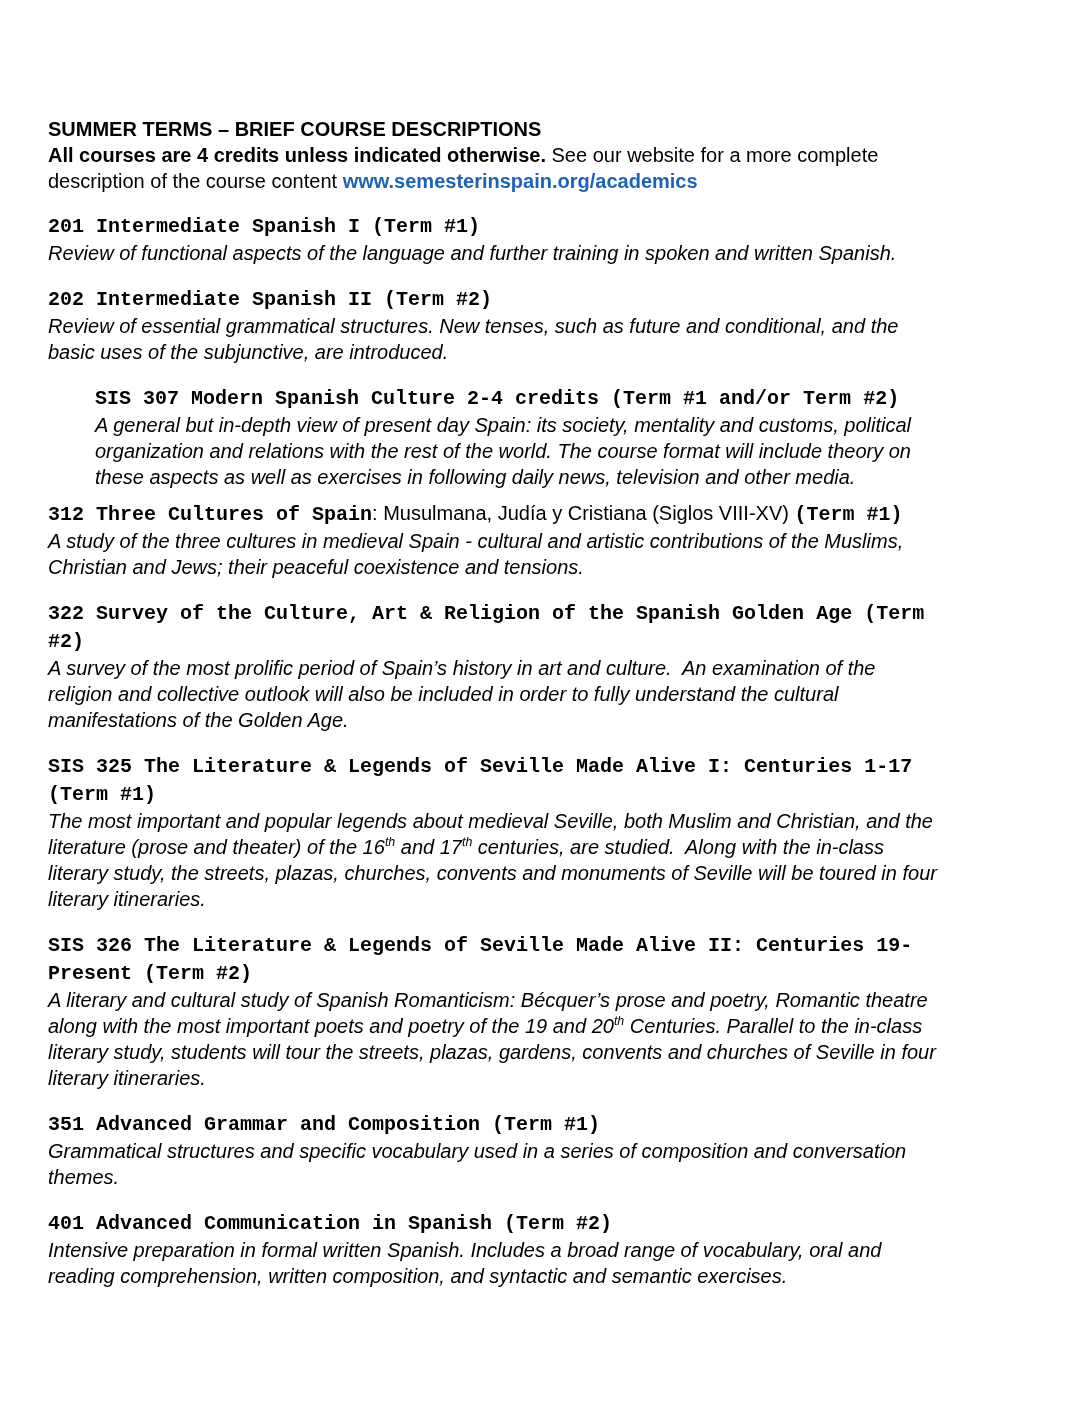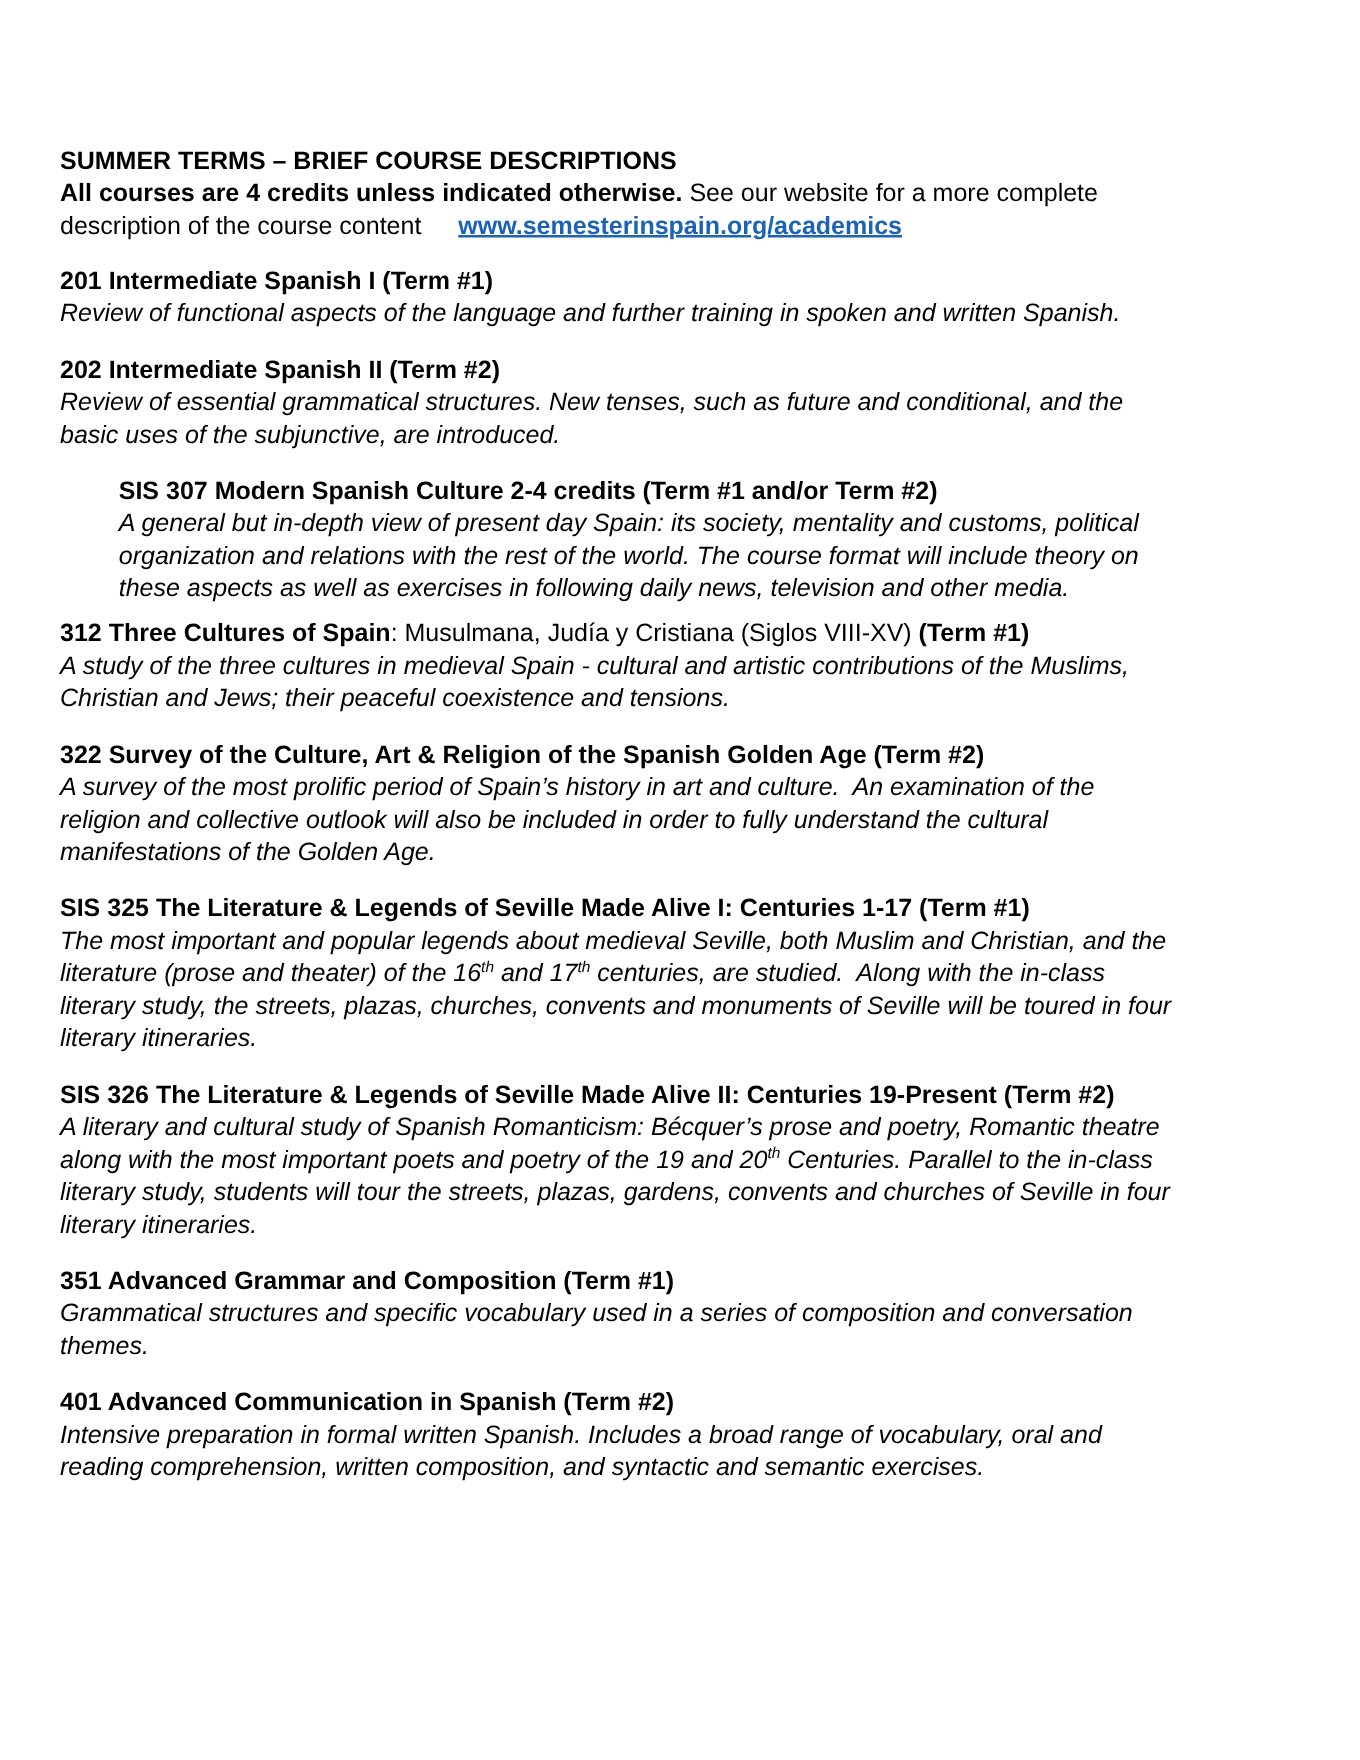--- a/index.html
+++ b/index.html
@@ -29,36 +29,35 @@
   }
   .intro {
     margin-bottom: 18px;
   }
   .intro .b {
     font-weight: 700;
   }
   .intro a.link {
     color: var(--link-color, #1c63b8);
     font-weight: 700;
-    text-decoration: underline;
     cursor: pointer;
-    margin-left: 24px;
   }
   .course {
     margin-bottom: 19px;
   }
   .course.mb-tight {
     margin-bottom: 10px;
     margin-left: 47px;
   }
   .course-heading {
     font-weight: 400;
   }
   .course-heading span.b {
     font-weight: 700;
+    font-family: Liberation Mono, monospace;
   }
   .course-body {
     font-weight: 400;
     white-space: pre-wrap;
     font-style: italic;
   }
   sup {
     font-size: 0.62em;
     line-height: 0;
     vertical-align: super;

